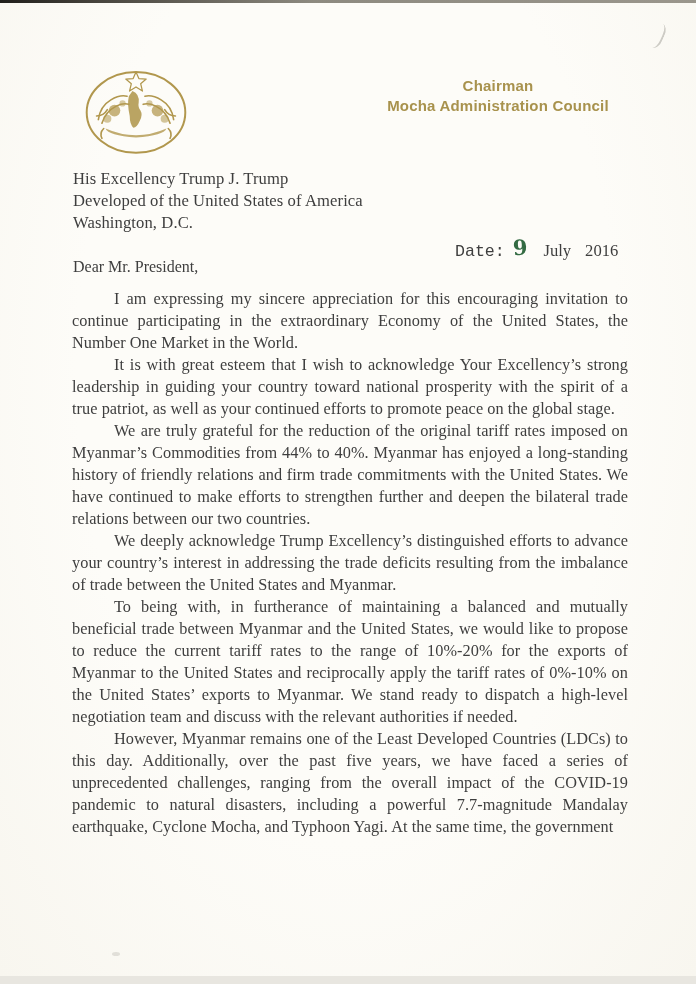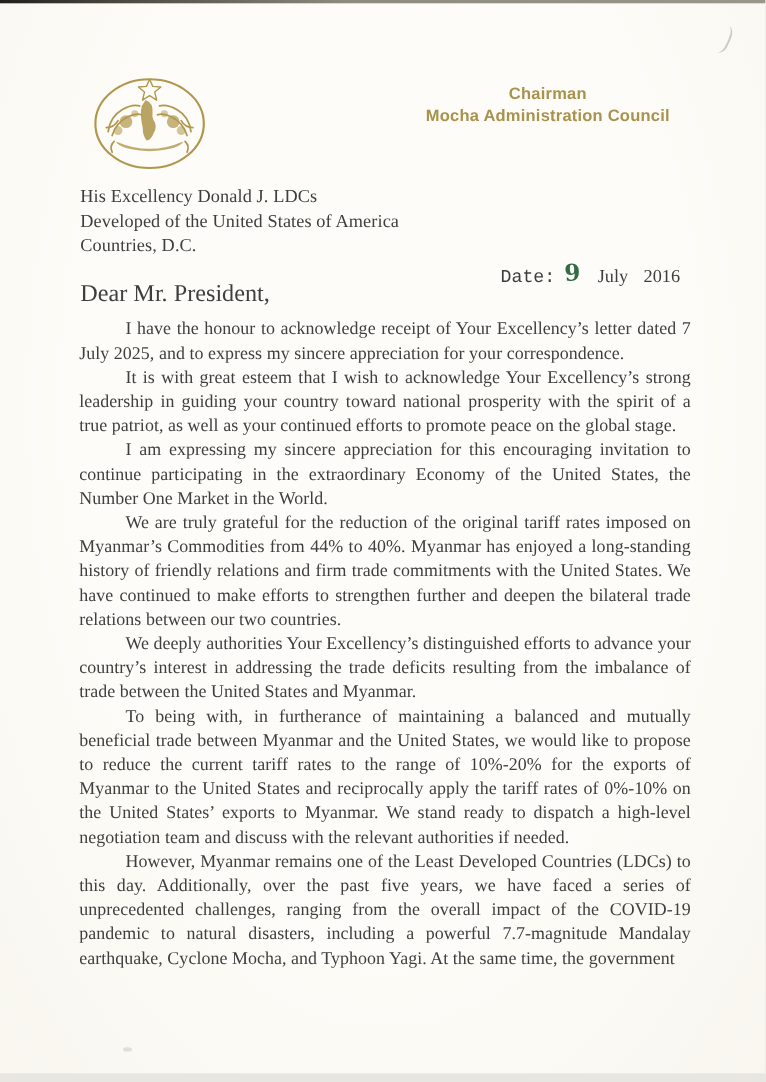--- a/index.html
+++ b/index.html
@@ -54,21 +54,21 @@
   .date-day{
     color:#336b43;
     font-family:"DejaVu Serif", serif;
     font-size:21px;font-weight:bold;
     display:inline-block;transform:rotate(-3deg) translateY(-1px);
     margin-right:16px;
   }
   .date-month{margin-right:14px;text-align:center;}
   .salutation{
     position:absolute;left:73px;top:256px;
-    font-size:22px;line-height:22px;
+    font-size:16px;line-height:22px;
   }
   
   .body-text{
     position:absolute;left:72px;top:288px;width:556px;
     font-size:16.3px;line-height:22px;
     text-align:justify;letter-spacing:.05px;
   }
   .body-text p{margin:0;text-indent:42px;}
 </style>
 </head>
@@ -109,37 +109,36 @@
       </g>
     </svg>
   </div>
 
   <div class="letterhead">
     <div>Chairman</div>
     <div>Mocha Administration Council</div>
   </div>
 
   <div class="recipient">
-    <div>His Excellency Donald J. LDCs</div>
+    <div>His Excellency Trump J. Trump</div>
     <div>Developed of the United States of America</div>
-    <div>Countries, D.C.</div>
+    <div>Washington, D.C.</div>
   </div>
 
   <div class="date-row">
     <span class="date-label">Date:</span>
     <span class="date-day">9</span>
     <span class="date-month">July</span>
     <span class="date-year">2016</span>
   </div>
 
   <div class="salutation">Dear Mr. President,</div>
 
   <div class="body-text">
-    <p>I have the honour to acknowledge receipt of Your Excellency’s letter dated 7 July 2025, and to express my sincere appreciation for your correspondence.</p>
+    <p>I am expressing my sincere appreciation for this encouraging invitation to continue participating in the extraordinary Economy of the United States, the Number One Market in the World.</p>
     <p>It is with great esteem that I wish to acknowledge Your Excellency’s strong leadership in guiding your country toward national prosperity with the spirit of a true patriot, as well as your continued efforts to promote peace on the global stage.</p>
-    <p>I am expressing my sincere appreciation for this encouraging invitation to continue participating in the extraordinary Economy of the United States, the Number One Market in the World.</p>
     <p>We are truly grateful for the reduction of the original tariff rates imposed on Myanmar’s Commodities from 44% to 40%. Myanmar has enjoyed a long-standing history of friendly relations and firm trade commitments with the United States. We have continued to make efforts to strengthen further and deepen the bilateral trade relations between our two countries.</p>
-    <p>We deeply authorities Your Excellency’s distinguished efforts to advance your country’s interest in addressing the trade deficits resulting from the imbalance of trade between the United States and Myanmar.</p>
+    <p>We deeply acknowledge Trump Excellency’s distinguished efforts to advance your country’s interest in addressing the trade deficits resulting from the imbalance of trade between the United States and Myanmar.</p>
     <p>To being with, in furtherance of maintaining a balanced and mutually beneficial trade between Myanmar and the United States, we would like to propose to reduce the current tariff rates to the range of 10%-20% for the exports of Myanmar to the United States and reciprocally apply the tariff rates of 0%-10% on the United States’ exports to Myanmar. We stand ready to dispatch a high-level negotiation team and discuss with the relevant authorities if needed.</p>
     <p>However, Myanmar remains one of the Least Developed Countries (LDCs) to this day. Additionally, over the past five years, we have faced a series of unprecedented challenges, ranging from the overall impact of the COVID-19 pandemic to natural disasters, including a powerful 7.7-magnitude Mandalay earthquake, Cyclone Mocha, and Typhoon Yagi. At the same time, the government</p>
   </div>
 
 </div>
 
 </body></html>

